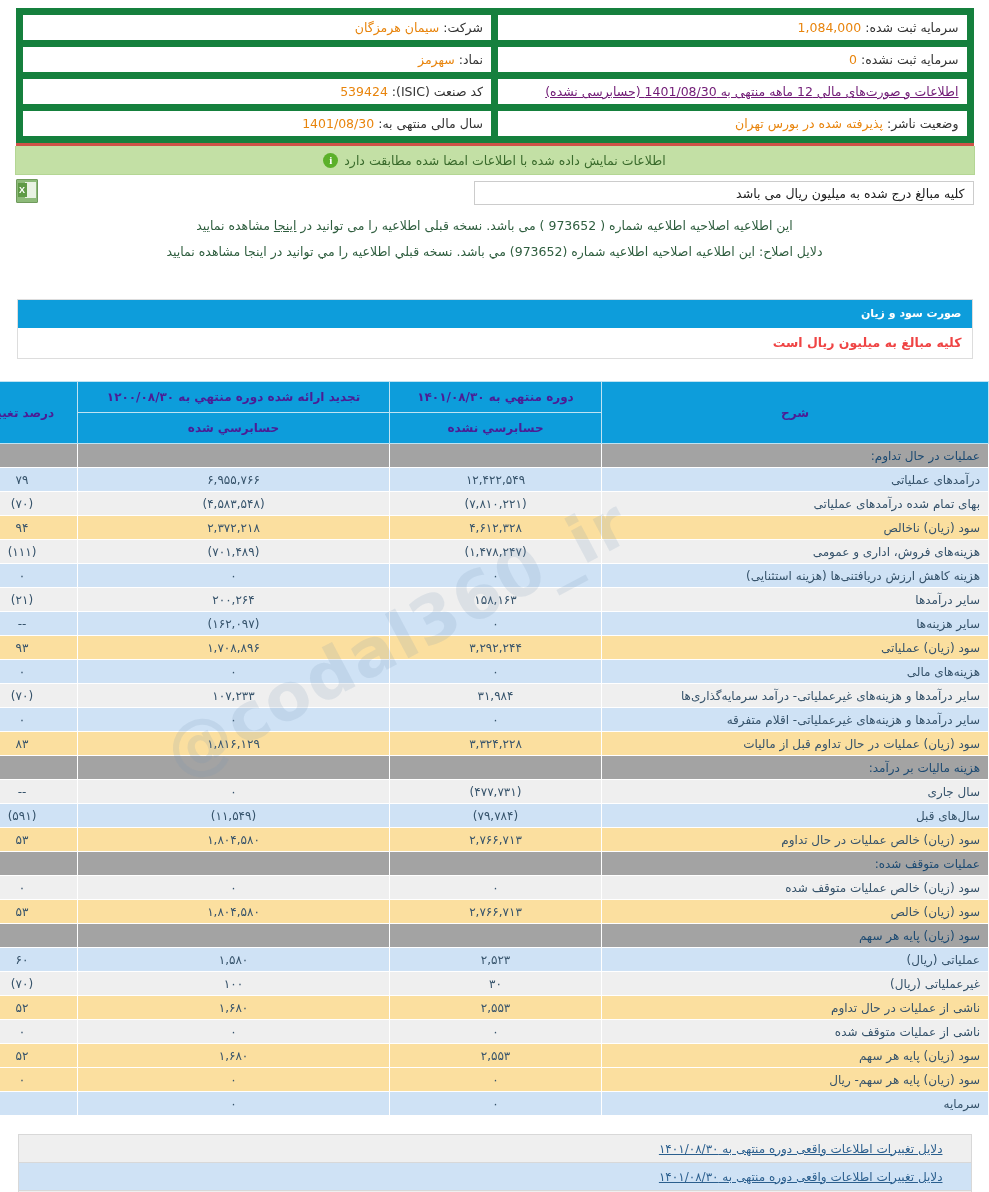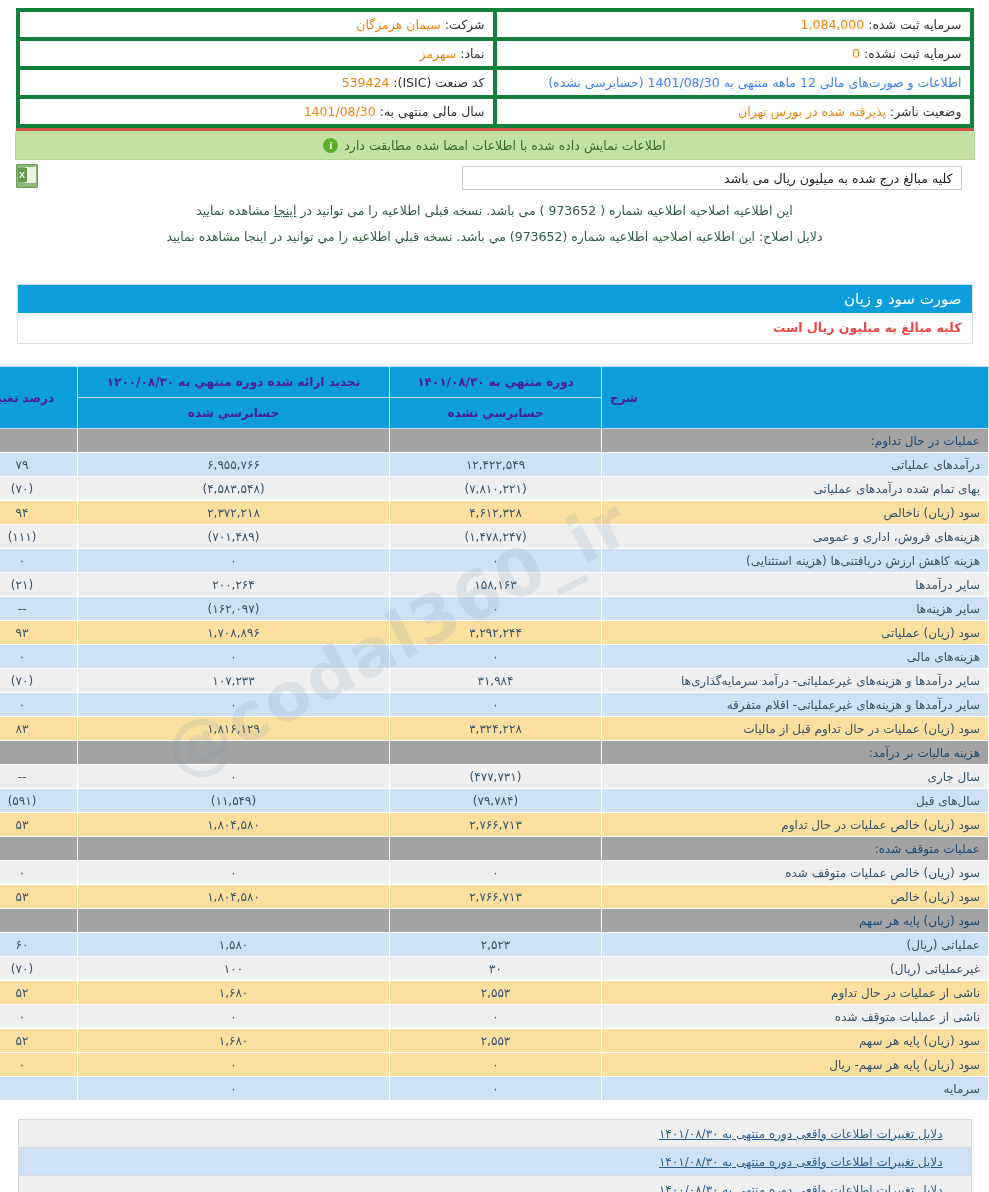--- a/index.html
+++ b/index.html
@@ -48,30 +48,30 @@
   }
   table.ident {
     width: 958px;
     margin: 8px auto 0 auto;
     border-collapse: collapse;
     table-layout: fixed;
     font-size: 12.5px;
     color: #333;
   }
   table.ident td {
-    border: 4px solid #15803d;
+    border: 7px solid #15803d;
     height: 25px;
     padding: 0 8px;
     vertical-align: middle;
     white-space: nowrap;
     overflow: hidden;
   }
   .lbl { color: #333; }
   .val-orange { color: #e8840c; }
-  .val-dark { color: #3b82f6; }
+  .val-dark { color: #701a75; text-decoration: underline; }
   td.cell-right { text-align: right; }
 
   .redline {
     width: 958px;
     margin: 0 auto;
     height: 3px;
     background: #cf5247;
   }
 
   
@@ -105,21 +105,21 @@
 
   
   .unitrow {
     width: 958px;
     margin: 6px auto 0 auto;
     position: relative;
     height: 26px;
   }
   .unitbox {
     position: absolute;
-    right: 12px;
+    right: 0;
     top: 0;
     width: 500px;
     height: 24px;
     border: 1px solid #cccccc;
     background: #ffffff;
     font-size: 12.5px;
     color: #222;
     line-height: 24px;
     padding-right: 8px;
     box-sizing: border-box;
@@ -180,22 +180,22 @@
 
   
   .section-block {
     width: 954px;
     margin: 38px auto 0 auto;
     border: 1px solid #dddddd;
   }
   .section-title {
     background: #0d9ddb;
     color: #ffffff;
-    font-size: 15px;
-    font-weight: normal;
+    font-size: 11px;
+    font-weight: bold;
     height: 28px;
     line-height: 28px;
     padding-right: 10px;
     text-align: right;
   }
   .section-sub {
     background: #ffffff;
     color: #ef4444;
     font-size: 12.5px;
     font-weight: bold;
@@ -215,21 +215,21 @@
   }
   table.fin th {
     background: #0d9ddb;
     color: #4c1d95;
     font-size: 12px;
     font-weight: bold;
     border: 1px solid #bfe3f3;
     padding: 4px 8px;
     height: 22px;
   }
-  table.fin th.desc { text-align: left; }
+  table.fin th.desc { text-align: center; }
   table.fin td {
     border: 1px solid #ffffff;
     height: 23px;
     padding: 0 8px;
     color: #36536b;
     white-space: nowrap;
     overflow: hidden;
   }
   td.c-desc { text-align: right; }
   td.c-num  { text-align: center; }

